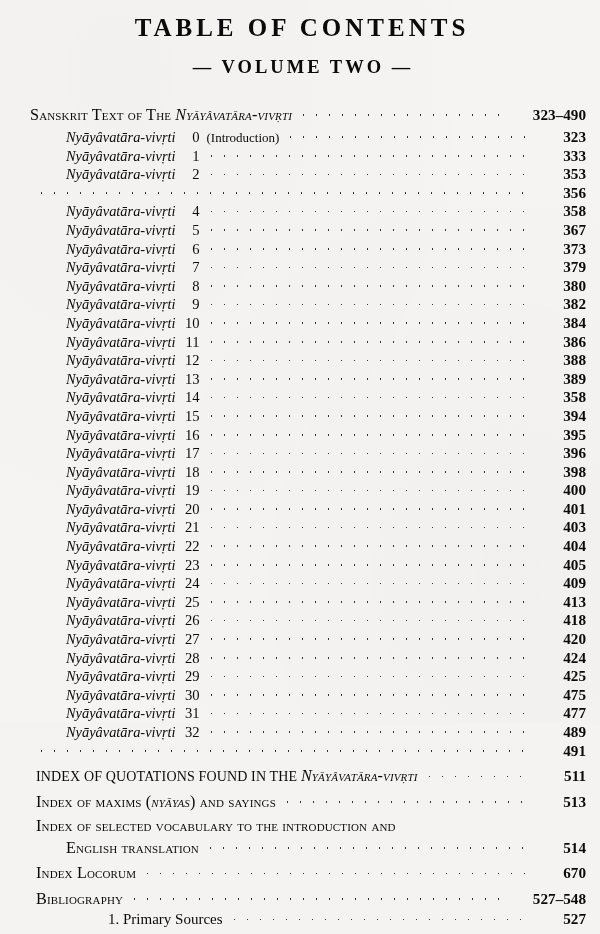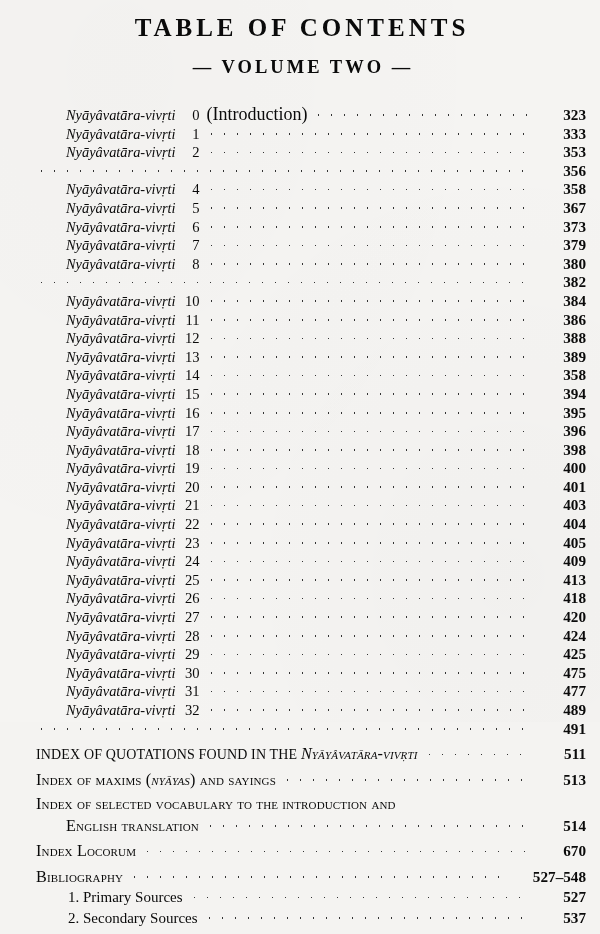--- a/index.html
+++ b/index.html
@@ -108,58 +108,66 @@
   .allcaps {
     font-size: 14.0px;
     letter-spacing: 0.15px;
   }
   .ital-sc {
     font-style: italic;
     font-variant: small-caps;
   }
   .roman {
     font-size: 15.0px;
+    margin-left: 40px;
   }
 
   
   .verse-row { padding-left: 36px; }
   .verse-title {
     font-style: italic;
     font-size: 14.4px;
     display: inline-block;
   }
   .verse-num {
     display: inline-block;
     min-width: 20px;
     text-align: right;
     font-style: normal;
     font-size: 14.6px;
     margin-left: 4px;
   }
   .verse-note {
     font-style: normal;
-    font-size: 18px;
+    font-size: 13px;
     margin-left: 7px;
   }
 
   
   .index-row { padding-left: 6px; }
   .index-cont { padding-left: 36px; }
   .biblio-sub { padding-left: 38px; }
 </style>
 </head>
 <body>
 
 <div class="page">
 
   <h1 class="title-main">TABLE OF CONTENTS</h1>
   <h2 class="title-sub">— VOLUME TWO —</h2>
 
   <div class="toc">
 
+    <div class="row tall gap-below">
+      <span class="label">
+        <span class="smallcaps">Sanskrit Text of The </span><span class="ital-sc smallcaps">Nyāyâvatāra-vivṛti</span>
+      </span>
+      <span class="leader"></span>
+      <span class="pageno range">323–490</span>
+    </div>
 
     <div id="verse-container">
         <div class="row">
           <span class="label verse-row"><span class="verse-title">Nyāyâvatāra-vivṛti</span><span class="verse-num">0</span><span class="verse-note">(Introduction)</span></span>
           <span class="leader"></span>
           <span class="pageno">323</span>
         </div>
         <div class="row">
           <span class="label verse-row"><span class="verse-title">Nyāyâvatāra-vivṛti</span><span class="verse-num">1</span></span>
           <span class="leader"></span>
@@ -193,20 +201,21 @@
           <span class="label verse-row"><span class="verse-title">Nyāyâvatāra-vivṛti</span><span class="verse-num">7</span></span>
           <span class="leader"></span>
           <span class="pageno">379</span>
         </div>
         <div class="row">
           <span class="label verse-row"><span class="verse-title">Nyāyâvatāra-vivṛti</span><span class="verse-num">8</span></span>
           <span class="leader"></span>
           <span class="pageno">380</span>
         </div>
         <div class="row">
+          <span class="label verse-row"><span class="verse-title">Nyāyâvatāra-vivṛti</span><span class="verse-num">9</span></span>
           <span class="leader"></span>
           <span class="pageno">382</span>
         </div>
         <div class="row">
           <span class="label verse-row"><span class="verse-title">Nyāyâvatāra-vivṛti</span><span class="verse-num">10</span></span>
           <span class="leader"></span>
           <span class="pageno">384</span>
         </div>
         <div class="row">
           <span class="label verse-row"><span class="verse-title">Nyāyâvatāra-vivṛti</span><span class="verse-num">11</span></span>

